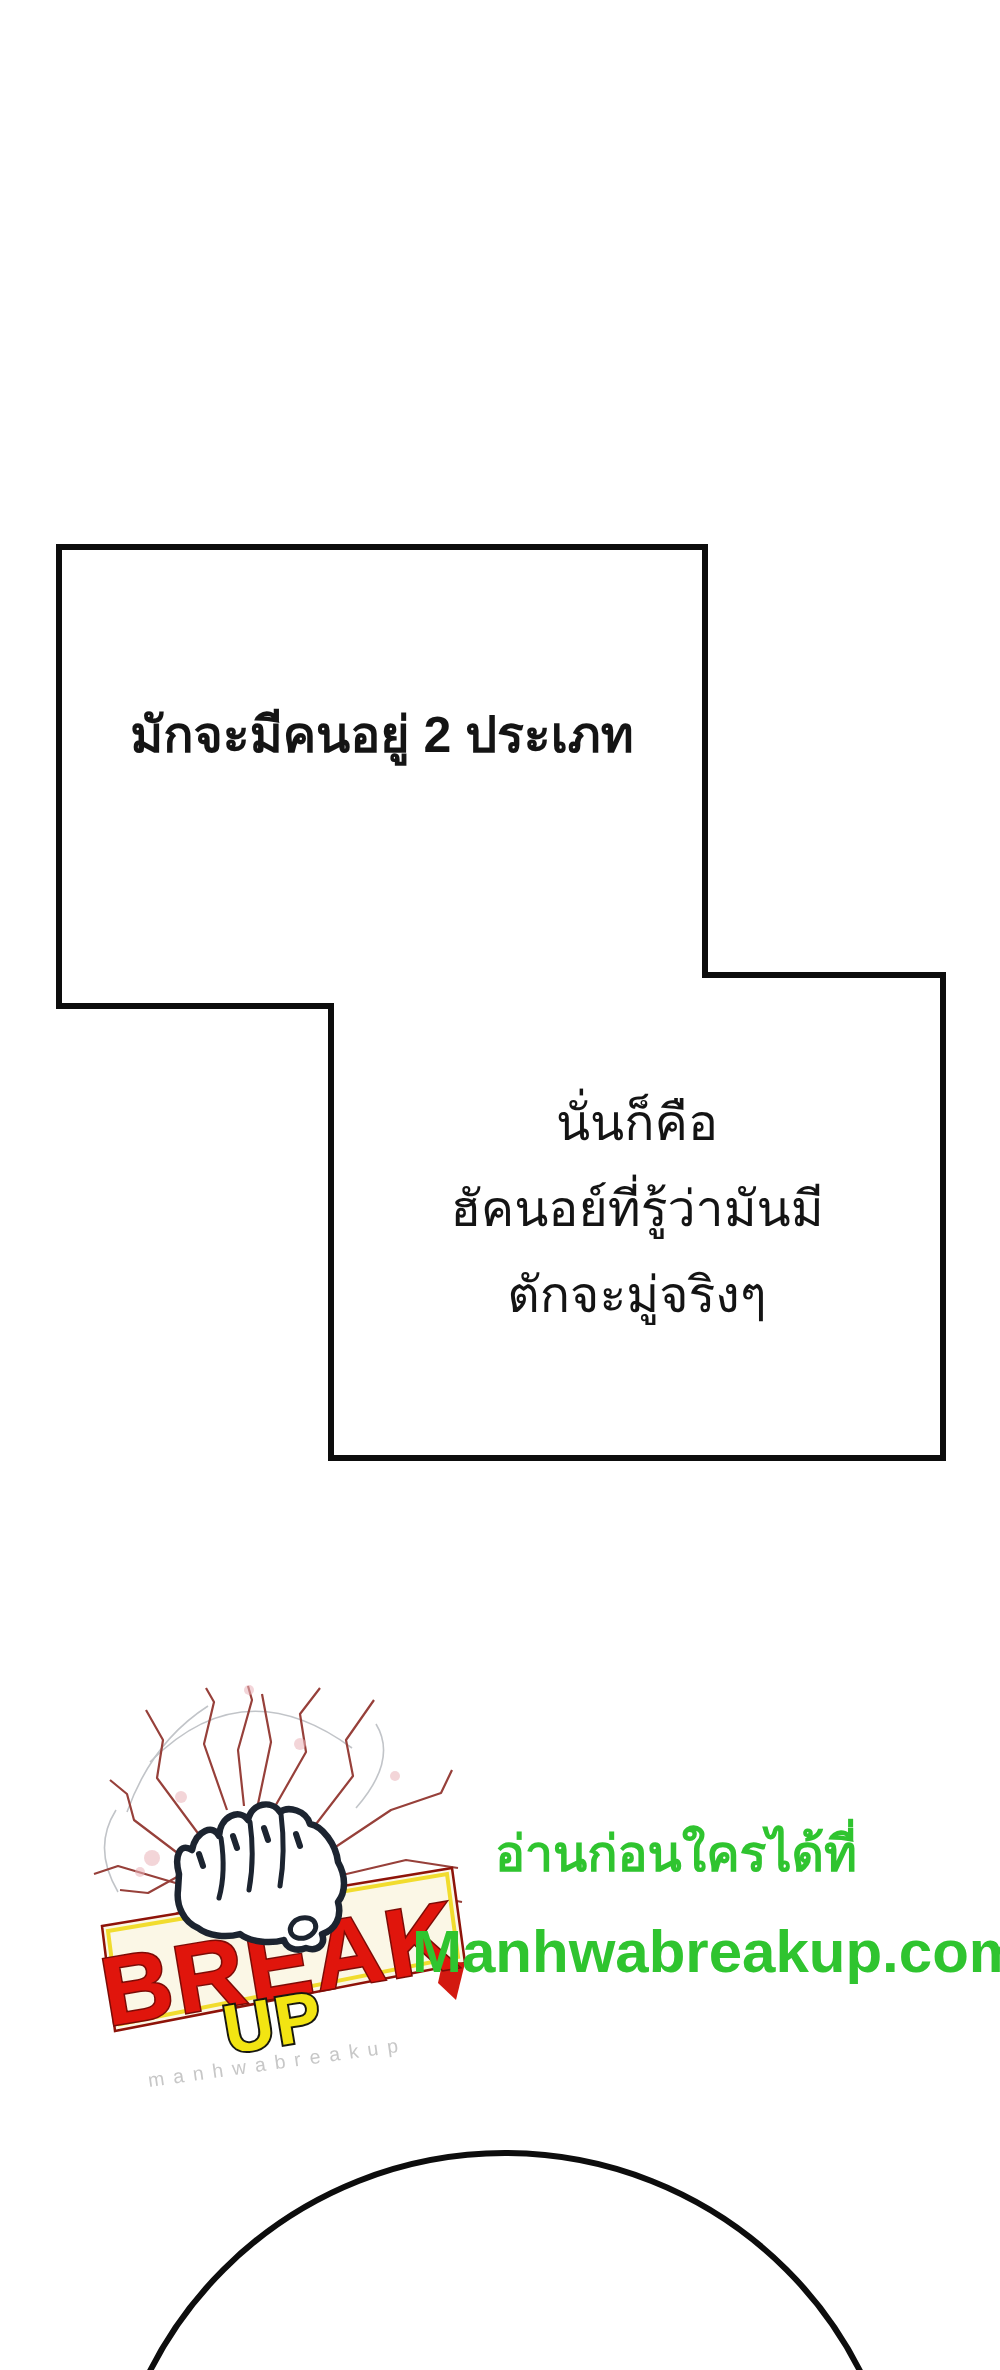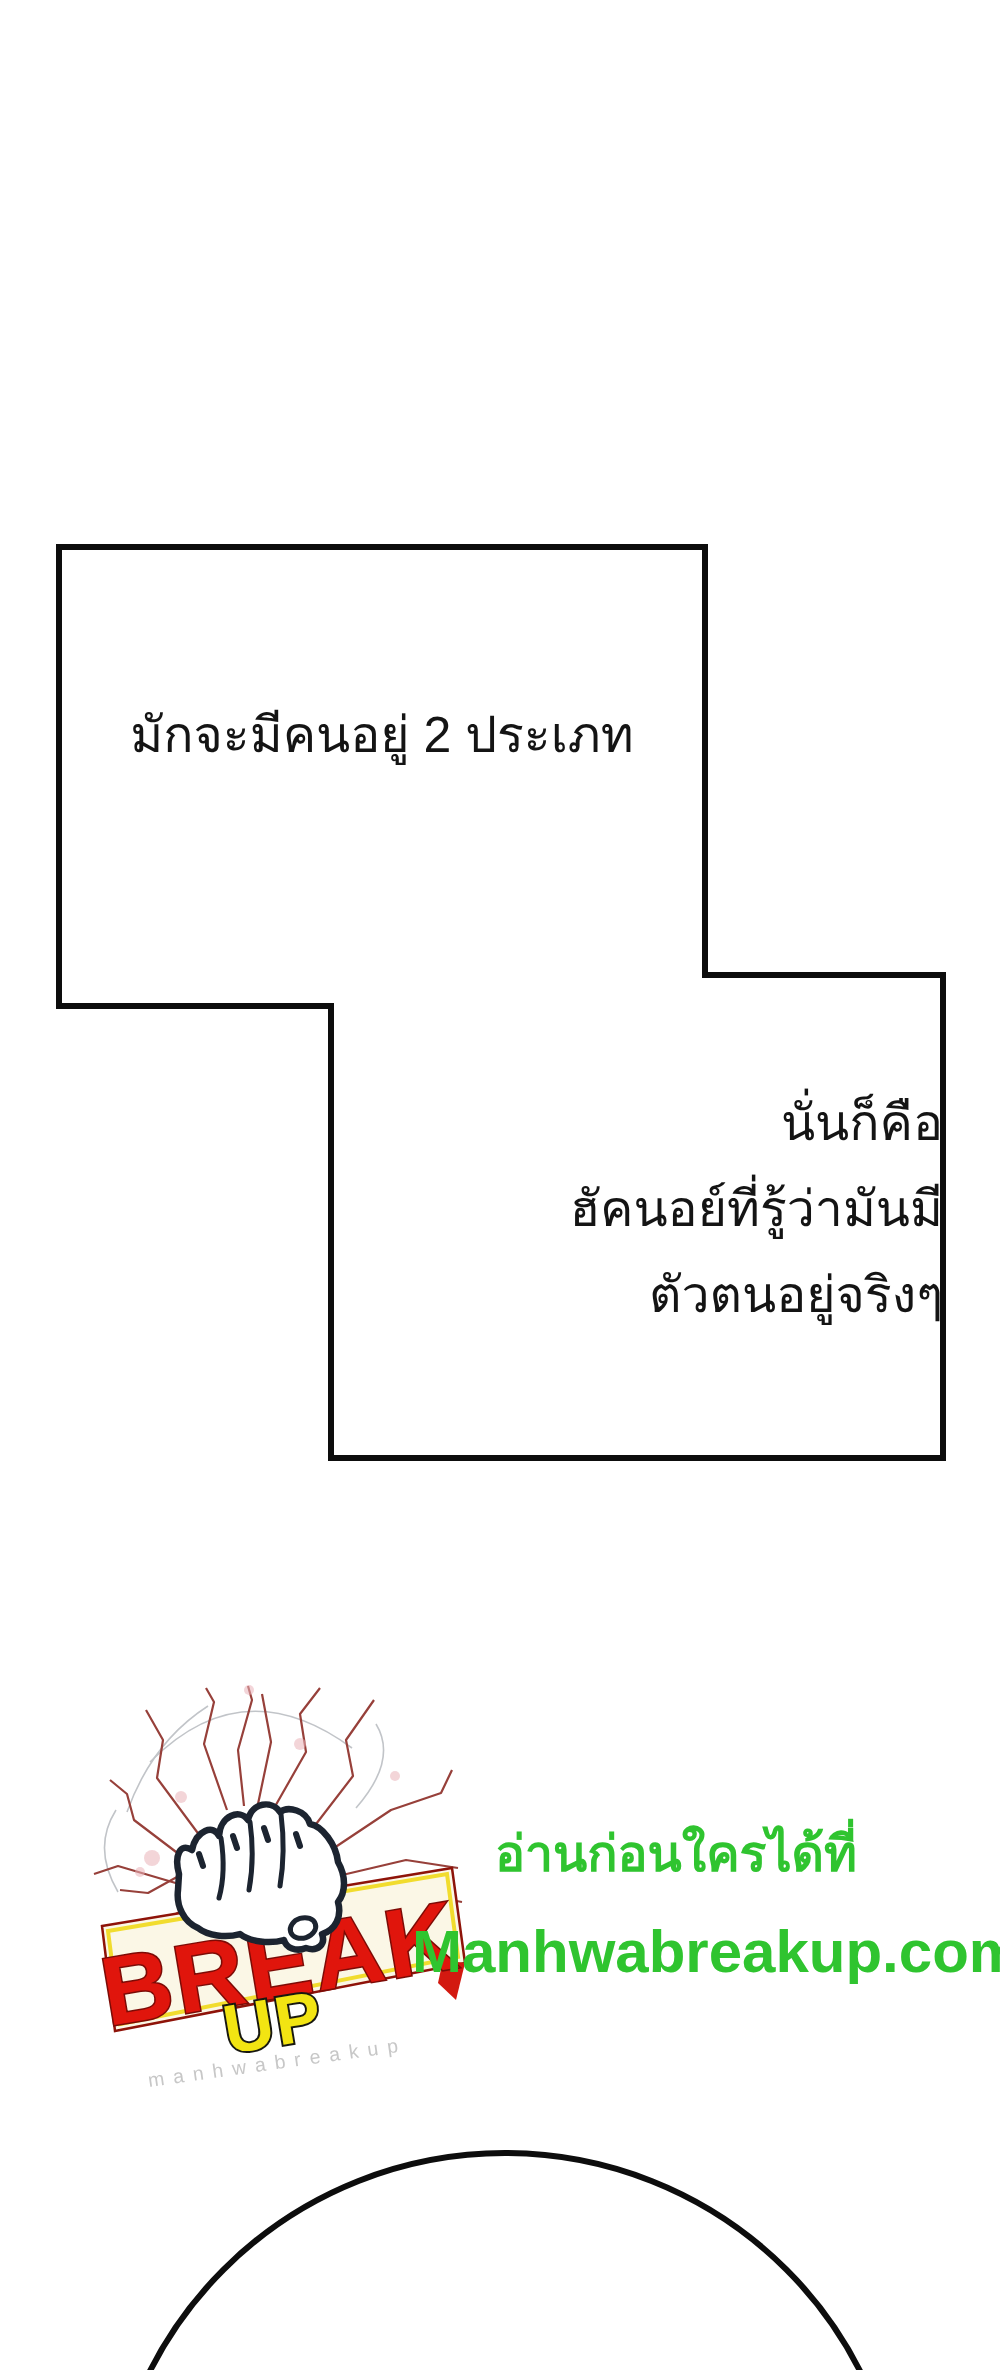--- a/index.html
+++ b/index.html
@@ -7,22 +7,22 @@
     position:relative; width:1000px; height:2370px;
     background:#ffffff; overflow:hidden;
     font-family:"Liberation Sans","DejaVu Sans",sans-serif;
   }
   .layer { position:absolute; left:0; top:0; width:1000px; height:2370px; }
   .caption {
     position:absolute; text-align:center; color:#141414;
     font-size:50px; font-weight:500; white-space:nowrap;
   }
   .caption .ln { display:block; }
-  #cap1 { left:59px;  top:688px;  width:646px; line-height:95px; }
-  #cap2 { left:331px; top:1080px; width:612px; line-height:86px;text-align:right; }
+  #cap1 { left:59px;  top:688px;  width:646px; line-height:95px;font-weight:bold; }
+  #cap2 { left:331px; top:1080px; width:612px; line-height:86px; }
   .promo { position:absolute; text-align:center; color:#2fc42f; white-space:nowrap; }
   #promoThai { left:416px; top:1820px; width:520px; font-size:50px; font-weight:600; line-height:68px; }
   #promoSite { left:412px; top:1921px; width:540px; font-size:60px; font-weight:700; line-height:62px; }
 </style>
 </head>
 <body>
 
 <div class="page">
 
   <svg class="layer" width="1000" height="2370" viewBox="0 0 1000 2370" xmlns="http://www.w3.org/2000/svg">
@@ -109,19 +109,19 @@
     </g>
   </svg>
 
   <div class="caption" id="cap1">
     <span class="ln">มักจะมีคนอยู่ 2 ประเภท</span>
   </div>
 
   <div class="caption" id="cap2">
     <span class="ln">นั่นก็คือ</span>
     <span class="ln">ฮัคนอย์ที่รู้ว่ามันมี</span>
-    <span class="ln">ตัวตนอยู่จริงๆ</span>
+    <span class="ln">ตักจะมู่จริงๆ</span>
   </div>
 
   <div class="promo" id="promoThai">อ่านก่อนใครได้ที่</div>
   <div class="promo" id="promoSite">Manhwabreakup.com</div>
 
 </div>
 
 </body></html>

